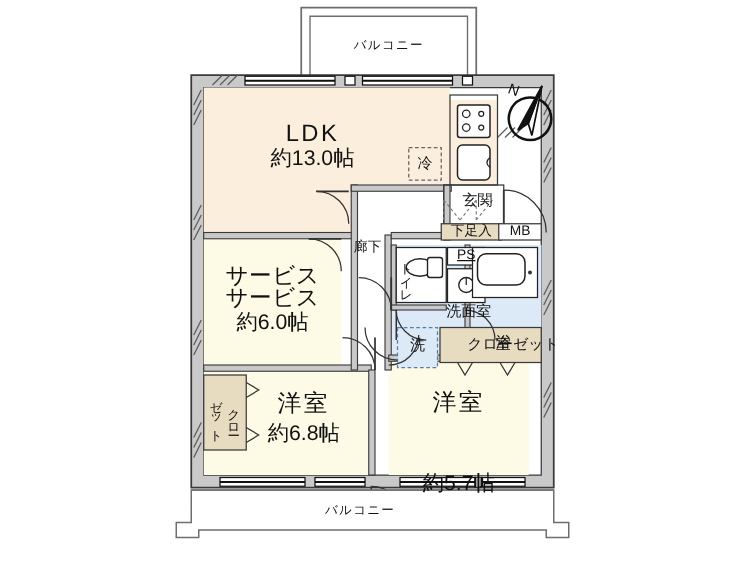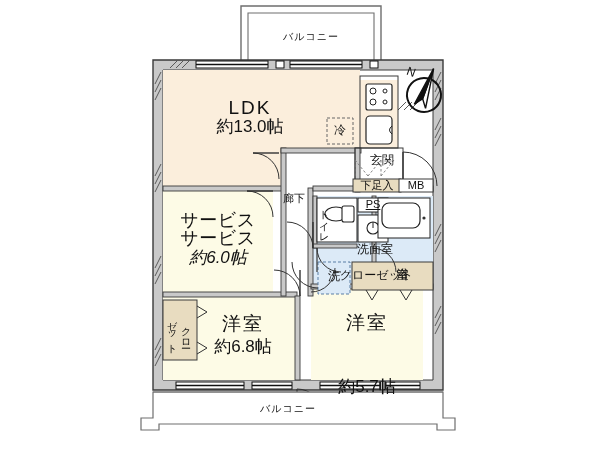--- a/index.html
+++ b/index.html
@@ -275,21 +275,21 @@
 </svg>
 
 <div class="lbl balc" style="left:261px;top:32px;width:100px;">バルコニー</div>
 <div class="lbl balc" style="left:228px;top:404px;width:120px;">バルコニー</div>
 
 <div class="lbl bigname" style="left:205px;top:98px;width:90px;">LDK</div>
 <div class="lbl room-size" style="left:205px;top:118px;width:90px;">約13.0帖</div>
 
 <div class="lbl room-name" style="left:173px;top:211px;width:90px;">サービス</div>
 <div class="lbl room-name" style="left:173px;top:229px;width:90px;">サービス</div>
-<div class="lbl room-size" style="left:173px;top:249px;width:90px;font-style:italic;">約6.0帖</div>
+<div class="lbl room-size" style="left:173px;top:249px;width:90px;">約6.0帖</div>
 
 <div class="lbl bigname" style="left:203px;top:314px;width:80px;">洋室</div>
 <div class="lbl room-size" style="left:203px;top:338px;width:80px;">約6.8帖</div>
 
 <div class="lbl bigname" style="left:327px;top:313px;width:80px;">洋室</div>
 <div class="lbl room-size" style="left:327px;top:337px;width:80px;margin-top:41px;">約5.7帖</div>
 
 <div class="lbl mid" style="left:361px;top:154px;width:42px;">玄関</div>
 
 <div class="lbl tiny2" style="left:353px;top:180px;width:48px;">下足入</div>
@@ -303,18 +303,18 @@
 <div class="lbl tiny2" style="left:358px;top:199px;width:30px;text-decoration:underline;">PS</div>
 
 <div class="lbl v tiny" style="left:318px;top:199px;height:42px;">トイレ</div>
 
 <div class="lbl mid" style="left:346px;top:243px;width:58px;">洗面室</div>
 
 <div class="lbl v mid" style="left:396px;top:240px;height:36px;">浴室</div>
 
 <div class="lbl mid" style="left:318px;top:270px;width:32px;">洗</div>
 
-<div class="lbl mid" style="left:336px;top:269px;width:81px;">クローゼット</div>
+<div class="lbl mid" style="left:370px;top:269px;width:81px;">クローゼット</div>
 
 <div class="lbl v tiny" style="left:166px;top:309px;height:44px;">ゼット</div>
 <div class="lbl v tiny" style="left:180px;top:309px;height:44px;">クロー</div>
 
 <div class="lbl" style="left:401px;top:66px;width:20px;font-size:12px;transform:rotate(20deg);">N</div>
 
 </body></html>

